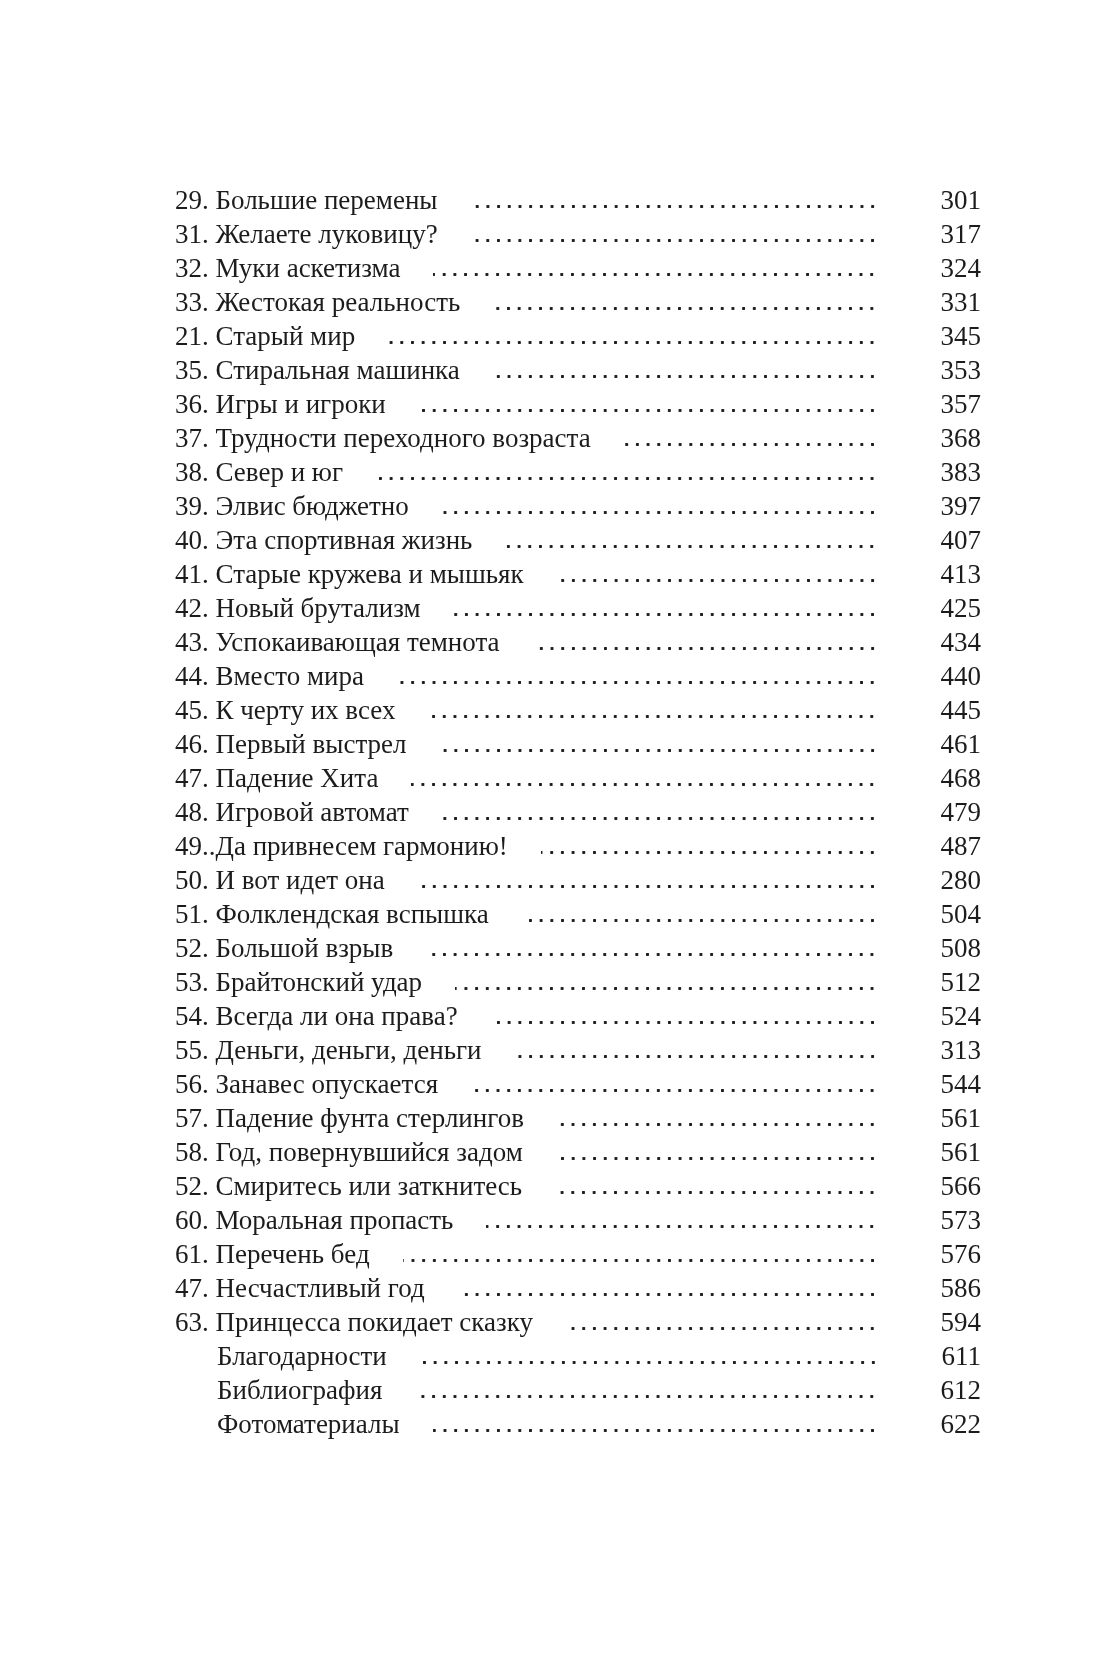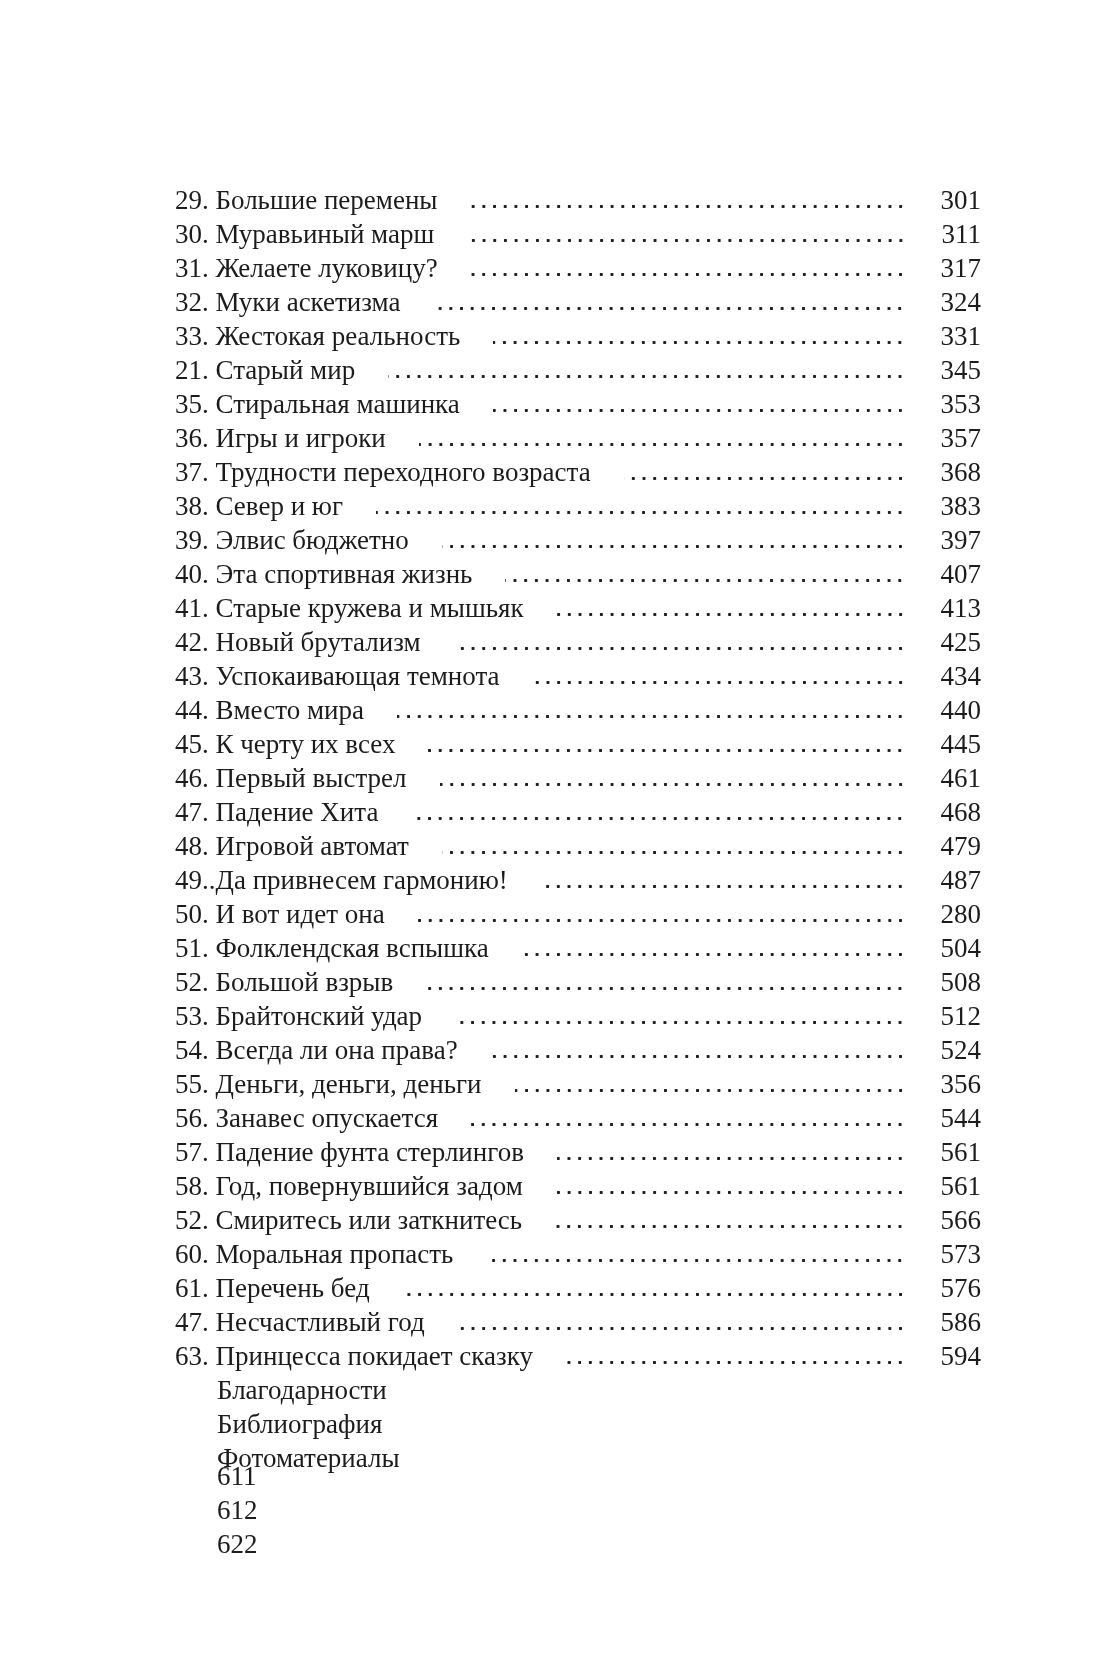--- a/index.html
+++ b/index.html
@@ -25,50 +25,45 @@
   }
   .row {
     display: flex;
     align-items: baseline;
     height: 34px;
     line-height: 34px;
     font-size: 27px;
     white-space: nowrap;
     gap: 26px;
   }
-  .row.indent { padding-left: 42px; flex-direction: column; }
+  .row.indent { padding-left: 42px; }
   .label { flex: 0 0 auto; }
   .dots {
     flex: 1 1 auto;
     align-self: stretch;
     min-width: 18px;
     margin: 0 9px 0 7px;
     background-image: radial-gradient(circle, #1d1d1d 1.35px, rgba(0,0,0,0) 1.6px);
     background-size: 10.7px 10.7px;
     background-repeat: repeat-x;
     background-position: right 18px;
   }
-  .page-num { flex: 0 0 auto; }
+  .page-num { flex: 0 0 auto; margin-left: 28px; }
 </style>
 </head>
 <body>
 
 <div class="page">
   <div class="toc" id="toc">
   <div class="row">
     <span class="label">29. Большие перемены</span>
     <span class="dots"></span>
     <span class="page-num">301</span>
   </div>
 
-  <div class="row">
-    <span class="label">30. Муравьиный марш</span>
-    <span class="dots"></span>
-    <span class="page-num">311</span>
-  </div>
 
   <div class="row">
     <span class="label">31. Желаете луковицу?</span>
     <span class="dots"></span>
     <span class="page-num">317</span>
   </div>
 
   <div class="row">
     <span class="label">32. Муки аскетизма</span>
     <span class="dots"></span>
@@ -203,21 +198,21 @@
 
   <div class="row">
     <span class="label">54. Всегда ли она права?</span>
     <span class="dots"></span>
     <span class="page-num">524</span>
   </div>
 
   <div class="row">
     <span class="label">55. Деньги, деньги, деньги</span>
     <span class="dots"></span>
-    <span class="page-num">356</span>
+    <span class="page-num">313</span>
   </div>
 
   <div class="row">
     <span class="label">56. Занавес опускается</span>
     <span class="dots"></span>
     <span class="page-num">544</span>
   </div>
 
   <div class="row">
     <span class="label">57. Падение фунта стерлингов</span>

